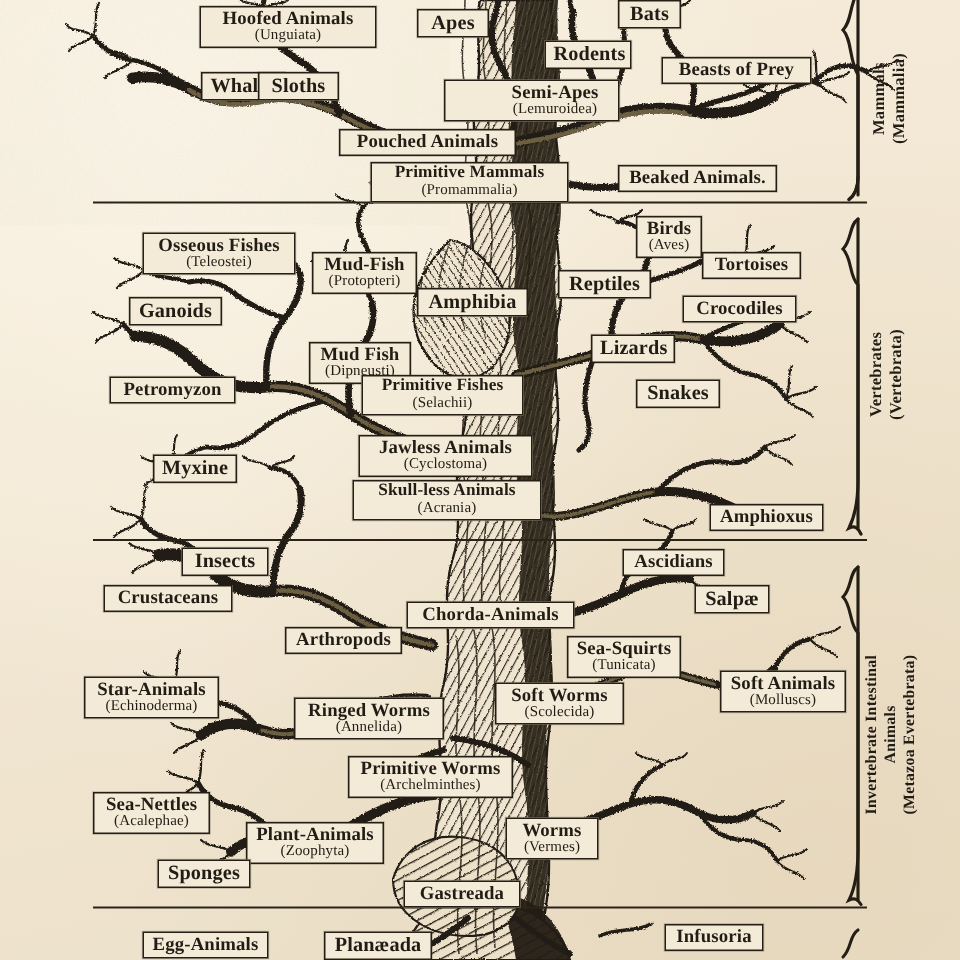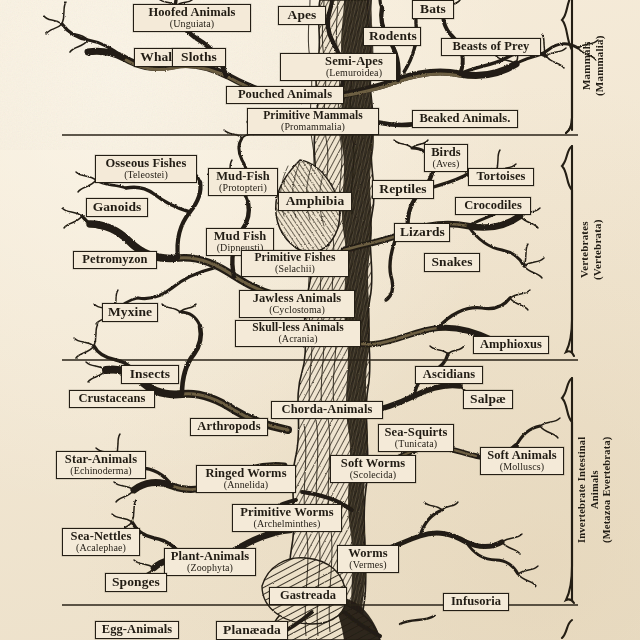--- a/index.html
+++ b/index.html
@@ -342,21 +342,21 @@
       </div>
       <div class="lbl lg" style="left: 363px; top: 27px; width: 46px;">
         <span class="n">Rodents</span>
       </div>
       <div class="lbl lg" style="left: 86px; top: 48px; width: 44px; margin-left: 48px;">
         <span class="n">Whales</span>
       </div>
       <div class="lbl lg" style="left: 172px; top: 48px; width: 42px;">
         <span class="n">Sloths</span>
       </div>
-      <div class="lbl" style="left: 280px; top: 53px; width: 74px; padding-left: 36px;">
+      <div class="lbl" style="left: 296px; top: 53px; width: 74px; padding-left: 36px;">
         <span class="n">Semi-Apes</span>
         <span class="s">(Lemuroidea)</span>
       </div>
       <div class="lbl" style="left: 441px; top: 38px; width: 88px;">
         <span class="n">Beasts of Prey</span>
       </div>
       <div class="lbl" style="left: 226px; top: 86px; width: 106px;">
         <span class="n">Pouched Animals</span>
       </div>
       <div class="lbl sm" style="left: 247px; top: 108px; width: 120px;">
@@ -483,21 +483,21 @@
       </div>
       <div class="lbl" style="left: 269px; top: 587px; width: 66px;">
         <span class="n">Gastreada</span>
       </div>
       <div class="lbl" style="left: 95px; top: 621px; width: 72px;">
         <span class="n">Egg-Animals</span>
       </div>
       <div class="lbl lg" style="left: 216px; top: 621px; width: 60px;">
         <span class="n">Planæada</span>
       </div>
-      <div class="lbl" style="left: 443px; top: 593px; width: 54px;">
+      <div class="lbl" style="left: 443px; top: 616px; width: 54px;">
         <span class="n">Infusoria</span>
       </div>
     </div>
 
   <div id="groups">
       <div class="grp-cap two" style="left: 580px; top: 6px; height: 120px;">
         <span style="display: block;">Mammals</span>
         <span style="display: block;">(Mammalia)</span>
       </div>
       <div class="grp-cap two" style="left: 578px; top: 150px; height: 200px;">

